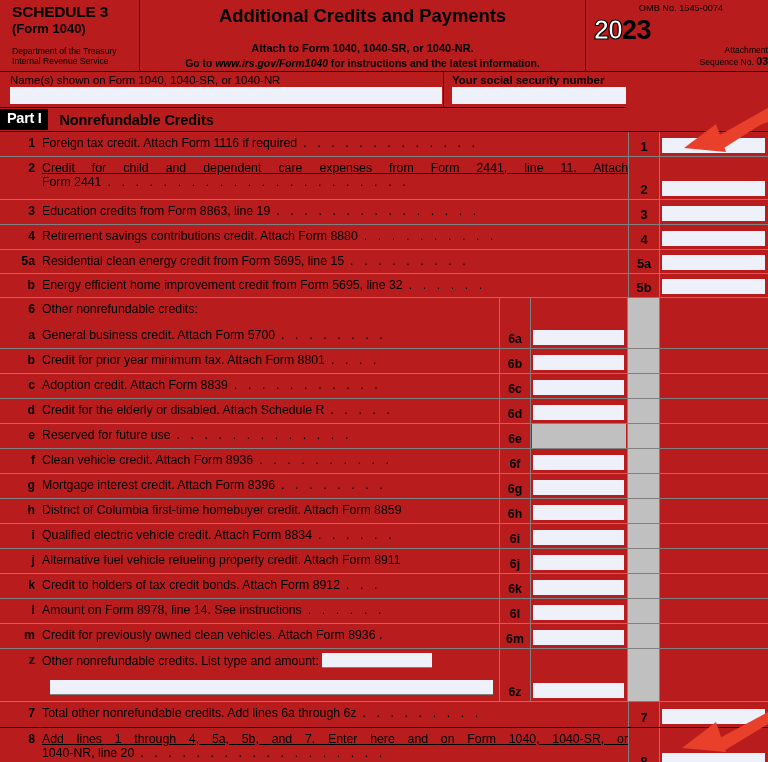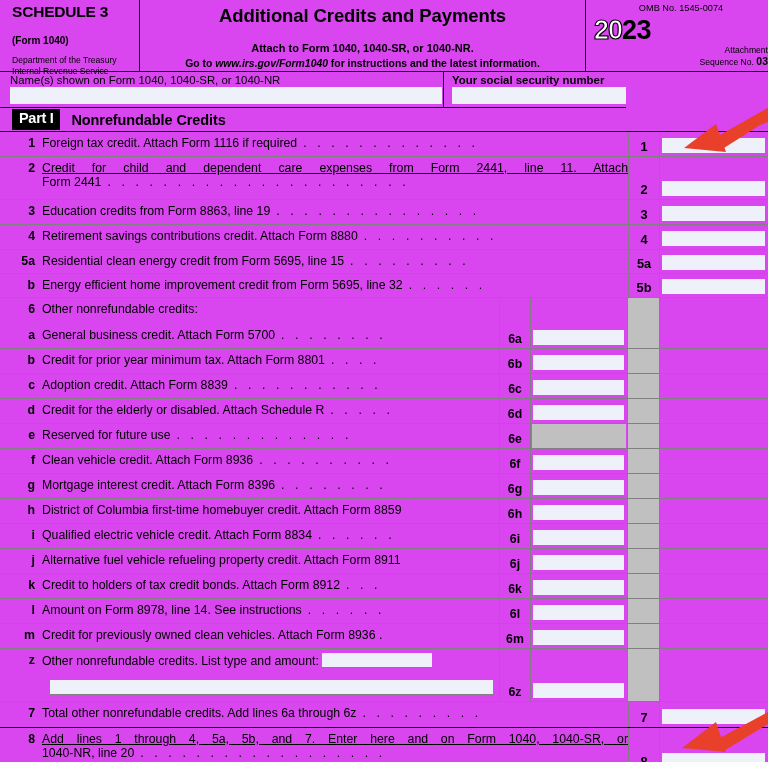--- a/index.html
+++ b/index.html
@@ -13,21 +13,21 @@
     font-family: "Liberation Sans", sans-serif;
     color: #000;
     -webkit-font-smoothing: antialiased;
   }
   #form {
     position: relative;
     width: 768px;
     height: 762px;
     overflow: hidden;
     box-sizing: border-box;
-    background: #d946ef;
+    background: #b91c1c;
   }
 
   
   .hdr {
     display: flex;
     width: 768px;
     border-bottom: 1.5px solid #000;
     box-sizing: border-box;
     height: 72px;
   }
@@ -37,24 +37,24 @@
     border-right: 1.5px solid #000;
     padding: 4px 6px 2px 12px;
   }
   .sched-title {
     font-size: 15.5px;
     font-weight: bold;
     line-height: 1.08;
     letter-spacing: -0.2px;
   }
   .sched-sub {
-    font-size: 10px;
+    font-size: 13px;
     font-weight: bold;
     line-height: 1.15;
-    margin-top: 14px;
+    margin-top: 1px;
   }
   .dept {
     font-size: 8.6px;
     line-height: 1.25;
     margin-top: 9px;
   }
   .hdr-mid {
     flex: 1;
     box-sizing: border-box;
     border-right: 1.5px solid #000;
@@ -148,21 +148,21 @@
     margin-top: 1px;
   }
 
   
   .partbar {
     display: flex;
     align-items: center;
     height: 24px;
     border-bottom: 1.5px solid #000;
     box-sizing: border-box;
-    padding-left: 12px;
+    padding-left: 0;
   }
   .part-tag {
     background: #000;
     color: #fff;
     font-size: 14.5px;
     font-weight: bold;
     padding: 1px 7px 2px 7px;
     line-height: 1.22;
     letter-spacing: -0.3px;
   }

